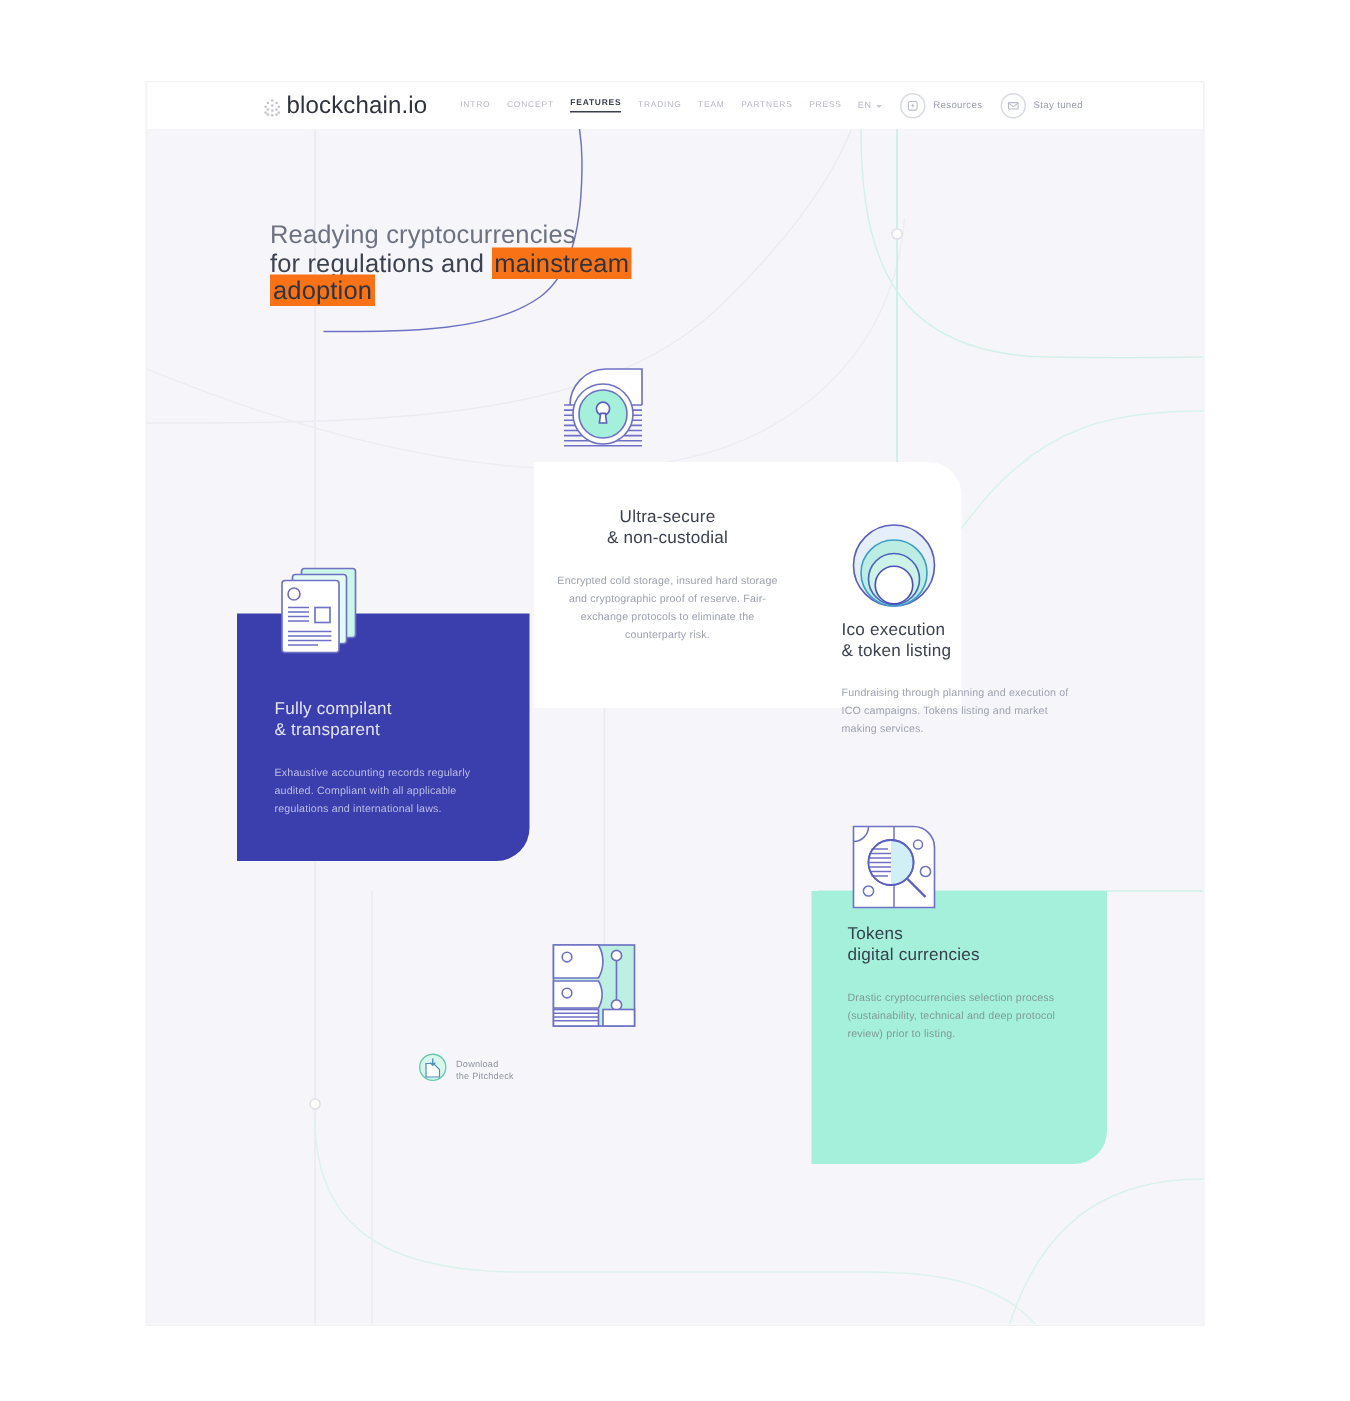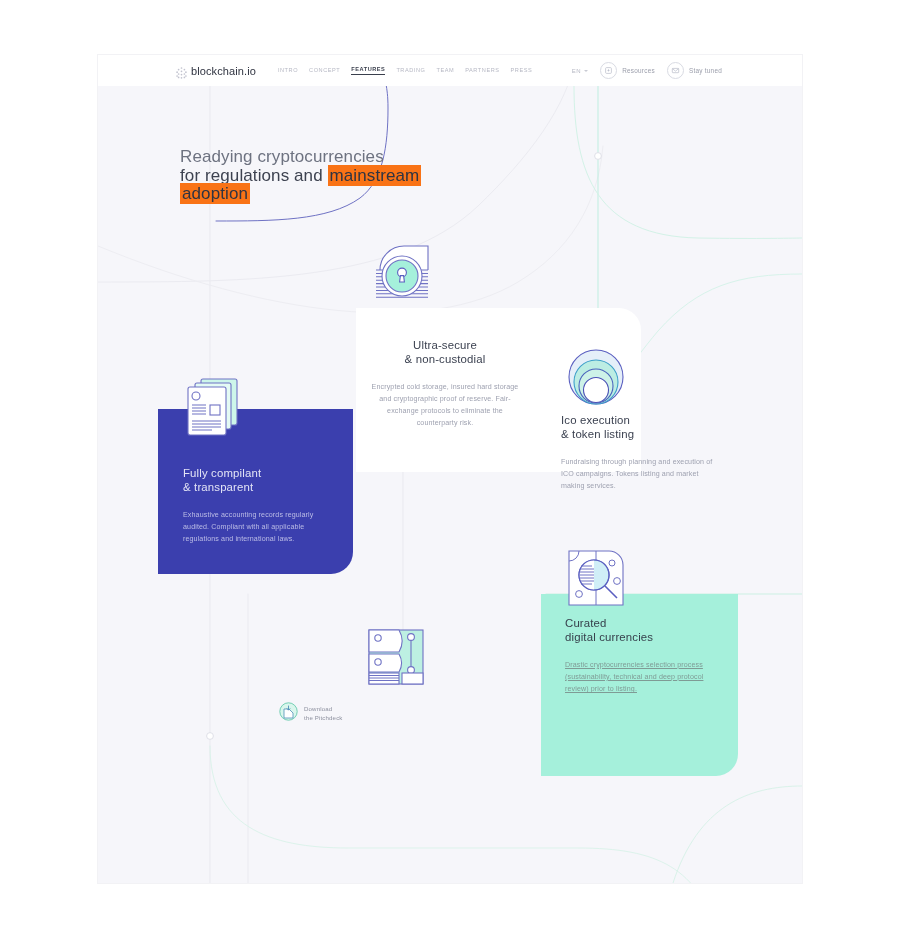--- a/index.html
+++ b/index.html
@@ -9,21 +9,21 @@
     -webkit-font-smoothing:antialiased;
     overflow:hidden;
   }
   .page{position:absolute;left:98px;top:55px;width:704px;height:828px;background:#ffffff;
         box-shadow:0 0 0 1px #f2f2f5;}
   
   .nav{position:absolute;left:0;top:0;width:704px;height:31px;background:#ffffff;
        border-bottom:1px solid #f0f0f3;display:flex;align-items:center;}
   .brand{display:flex;align-items:center;gap:4px;margin-left:78px;}
   .brand-mark{width:11px;height:12px;position:relative;}
-  .brand-name{font-size:11px;color:#2f3340;letter-spacing:.1px;font-weight:400;}
+  .brand-name{font-size:16px;color:#2f3340;letter-spacing:.1px;font-weight:400;}
   .navlinks{display:flex;align-items:center;gap:11px;margin-left:22px;}
   .navlink{font-size:5.6px;letter-spacing:.55px;color:#b6b8c4;text-transform:uppercase;
            padding-bottom:2px;cursor:pointer;white-space:nowrap;}
   .navlink.active{color:#3a3f4d;border-bottom:1px solid #3a3f4d;font-weight:700;}
   .navright{display:flex;align-items:center;gap:12px;margin-left:auto;margin-right:80px;}
   .lang{display:flex;align-items:center;gap:3px;font-size:6px;color:#b6b8c4;letter-spacing:.5px;cursor:pointer;}
   .caret{width:0;height:0;border-left:2.6px solid transparent;border-right:2.6px solid transparent;
          border-top:2.6px solid #c9cbd4;}
   .navbtn{display:flex;align-items:center;gap:5px;cursor:pointer;}
   .navbtn .circ{width:15px;height:15px;border-radius:50%;border:1px solid #d9dbe3;
@@ -45,21 +45,21 @@
   .card.white{background:#ffffff;border-radius:0 22px 0 0;}
   .card.blue{background:#3b3fae;border-radius:0 0 22px 0;}
   .card.mint{background:#a5f0db;border-radius:0 0 22px 0;}
 
   .blk{position:absolute;}
   .blk h3{margin:0;font-size:11.4px;line-height:14.4px;font-weight:400;color:#3b4150;letter-spacing:.15px;}
   .blk p{margin:14px 0 0 0;font-size:7.1px;line-height:12.1px;color:#9ea1b0;letter-spacing:.12px;}
   .blk.on-blue h3{color:#e3e4f6;}
   .blk.on-blue p{color:#bcbde6;}
   .blk.on-mint h3{color:#36404c;}
-  .blk.on-mint p{color:#7f9b95;text-decoration:underline;}
+  .blk.on-mint p{color:#7f9b95;}
 
   
   .ico{position:absolute;}
 
   
   .dl{position:absolute;left:181px;top:616px;display:flex;align-items:center;gap:6px;cursor:pointer;}
   .dl .txt{font-size:6.1px;line-height:8.4px;color:#8e919f;letter-spacing:.15px;}
 </style>
 </head>
 <body>
@@ -242,21 +242,21 @@
         <path d="M29 13 A15 15 0 0 1 29 43 Z" fill="#a9e2f0" fill-opacity=".55" stroke="none"></path>
         <g stroke="#6f72c4" stroke-width="1">
           <path d="M16 19h11M15 22h14M14.5 25h14.5M14.5 28h14.5M14.5 31h14.5M15 34h14M16 37h11"></path>
         </g>
         <circle cx="29" cy="28" r="15" fill="none" stroke="#5a5fc0" stroke-width="1.2"></circle>
         <path d="M40 39 L52 51" stroke="#5a5fc0" stroke-width="1.6"></path>
       </svg>
     </div>
 
     <div class="blk on-mint" style="left:467px;top:530px;width:150px;">
-      <h3><span>Curated</span><br><span>digital currencies</span></h3>
+      <h3><span>Tokens</span><br><span>digital currencies</span></h3>
       <p>Drastic cryptocurrencies selection process (sustainability, technical and deep protocol review) prior to listing.</p>
     </div>
 
     <div class="ico" style="left:267px;top:540px;">
       <svg width="62" height="62" viewBox="0 0 62 62">
         <rect x="4" y="4" width="54" height="54" fill="#bdf0e2" stroke="#6f72c4" stroke-width="1.1"></rect>
         <path d="M4 4 H34 A22 22 0 0 1 34 26 H4 Z" fill="#ffffff" stroke="#6f72c4" stroke-width="1.1"></path>
         <path d="M4 28 H34 A18 18 0 0 1 34 46 H4 Z" fill="#ffffff" stroke="#6f72c4" stroke-width="1.1"></path>
         <circle cx="13" cy="12" r="3.2" fill="#ffffff" stroke="#6f72c4" stroke-width="1.1"></circle>
         <circle cx="13" cy="36" r="3.2" fill="#ffffff" stroke="#6f72c4" stroke-width="1.1"></circle>

